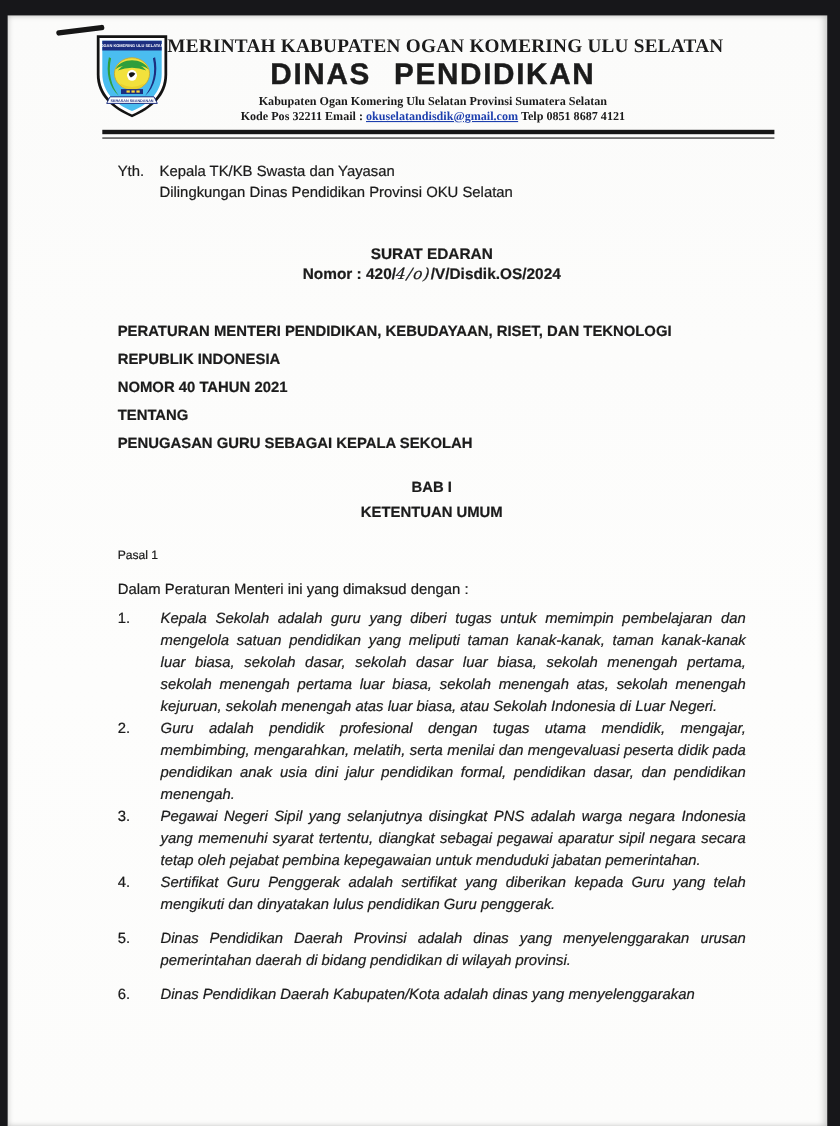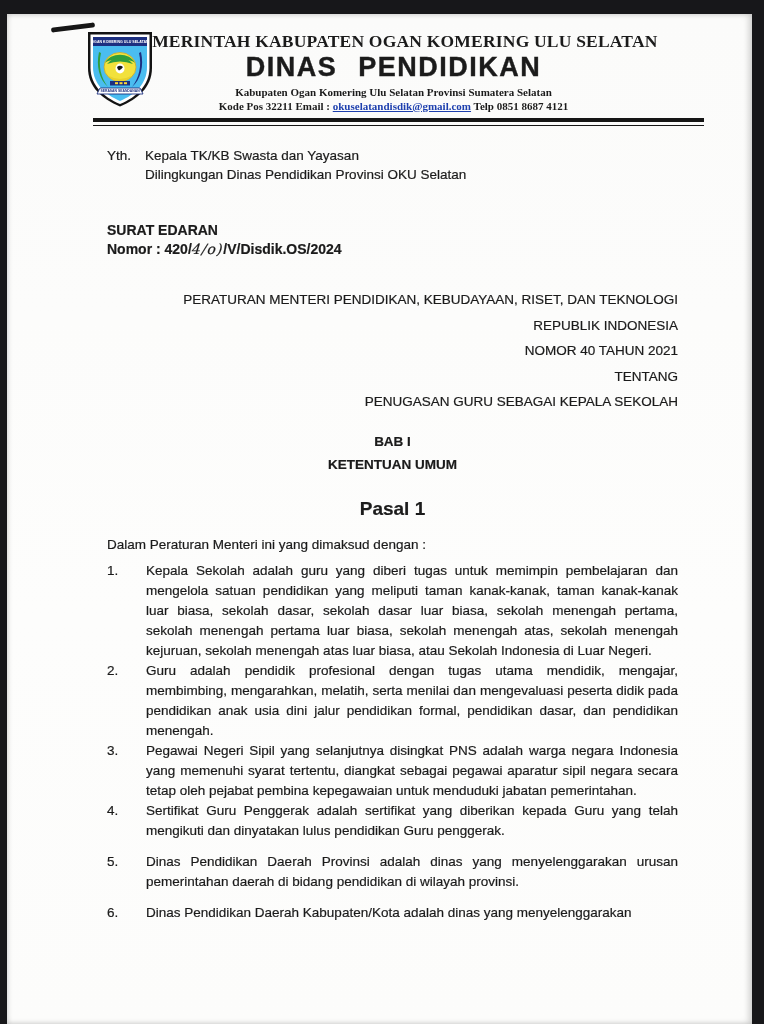--- a/index.html
+++ b/index.html
@@ -39,36 +39,36 @@
     margin:5px 2px 0 12px;height:3px;
     border-top:4px solid #161616;border-bottom:1.5px solid #161616;
   }
   
   .content{margin:0 74px 0 100px;}
   .scan-text{-webkit-text-stroke:.2px #1b1b1b;}
   
   .recipient{display:flex;margin-top:21px;font-size:13.5px;line-height:18.5px;}
   .recipient .yth{width:38px;flex:none;}
   
-  .subject{margin-top:37px;font-weight:bold;font-size:14px;line-height:18.5px;}
+  .subject{margin-top:37px;text-align:center;font-weight:bold;font-size:14px;line-height:18.5px;}
   .handwritten{
     font-family:"DejaVu Serif", serif;font-style:italic;font-weight:400;
     letter-spacing:1px;transform:skewX(-6deg);display:inline-block;
   }
   
-  .regulation{margin-top:29px;text-align:right;font-weight:normal;font-size:13.5px;line-height:25.5px;}
+  .regulation{margin-top:29px;text-align:left;font-weight:bold;font-size:13.5px;line-height:25.5px;}
   .chapter{margin-top:15px;text-align:center;font-weight:bold;font-size:13.5px;line-height:23px;}
-  .article-title{margin-top:22px;text-align:center;font-weight:bold;font-size:19px;}
+  .article-title{margin-top:22px;text-align:left;font-weight:normal;font-size:11px;}
   .article-intro{margin-top:17px;font-size:13.5px;}
   
   .definitions{margin-top:9px;font-size:13.5px;line-height:20px;}
   .def-row{display:flex;}
   .def-row.gap{margin-top:11px;}
   .def-num{width:39px;flex:none;}
-  .def-text{flex:1;text-align:justify;}
+  .def-text{flex:1;text-align:justify;font-style:italic;}
 </style>
 </head>
 <body>
 
 <div class="paper">
 
   <div class="pen-mark"></div>
 
   <div class="letterhead">
     <div class="logo-wrap">

